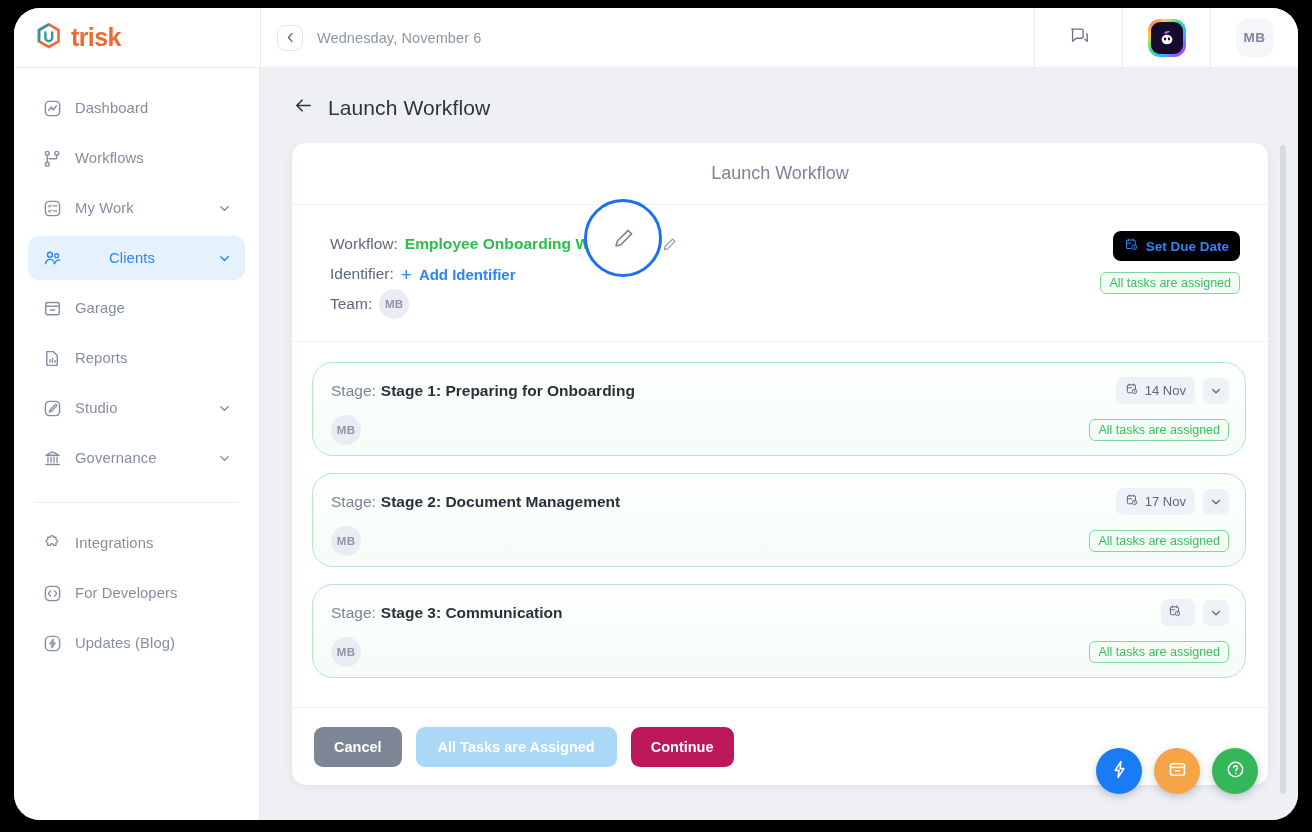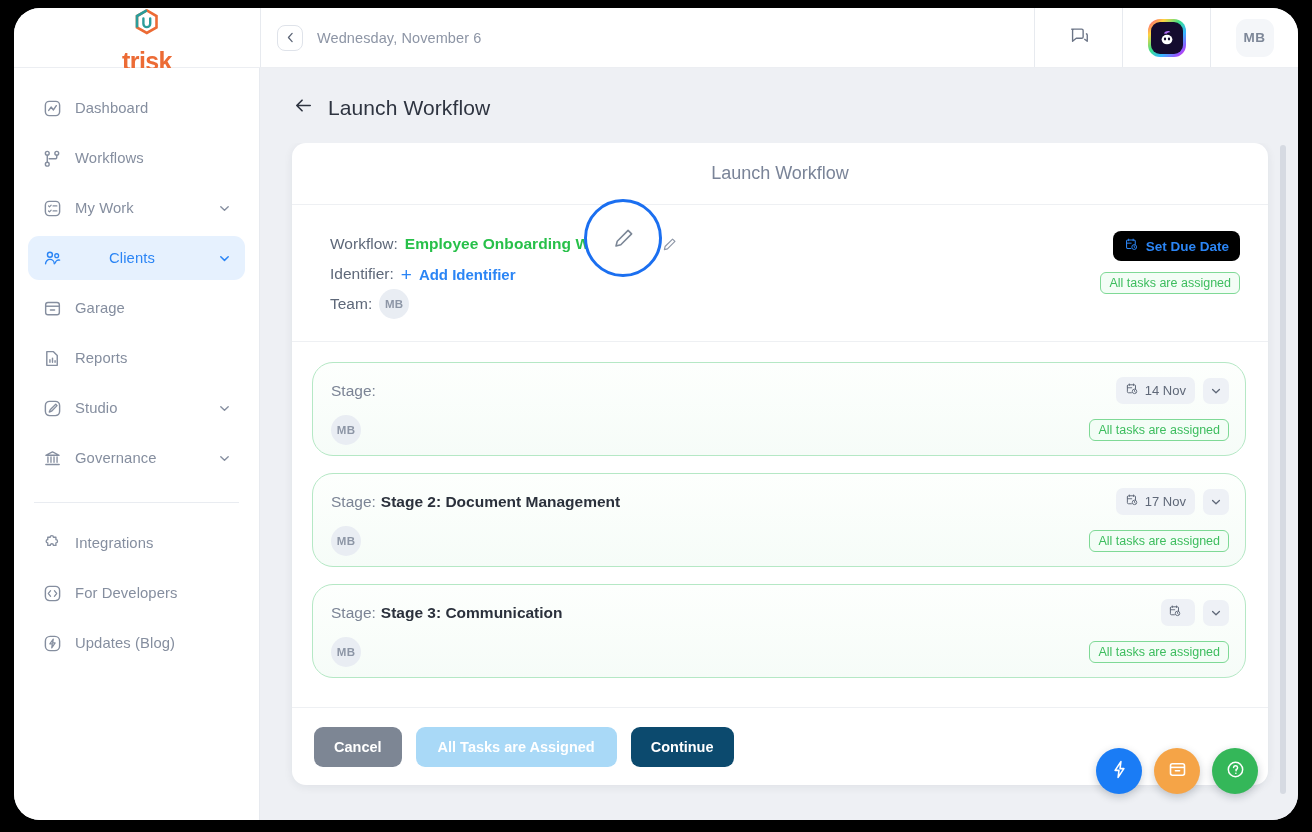--- a/index.html
+++ b/index.html
@@ -30,21 +30,20 @@
     align-items: stretch;
     flex: 0 0 60px;
     border-bottom: 1px solid #eceef2;
   }
   .brand {
     width: 246px;
     display: flex;
     align-items: center;
     padding-left: 20px;
     gap: 7px;
-    flex-direction: column;
   }
   .brand-mark { width: 30px; height: 32px; flex: 0 0 30px; }
   .brand-name {
     font-size: 25px; font-weight: 700; color: #ec6b35;
     letter-spacing: -0.6px;
   }
   .topbar-divider { width: 1px; background: #e7eaef; }
   .back-chip-wrap {
     display: flex; align-items: center; padding: 0 14px 0 16px;
   }
@@ -260,21 +259,21 @@
   }
   .btn {
     border-radius: 9px;
     font-size: 14.5px; font-weight: 700; color: #fff;
     display: flex; align-items: center; justify-content: center;
     height: 40px; padding: 0 20px;
     cursor: pointer;
   }
   #btn-cancel { background: #7d8694; }
   #btn-assigned { background: #a9d9f7; padding: 0 22px; }
-  #btn-continue { background: #0c4a6e; }
+  #btn-continue { background: #be185d; }
 
   
   #fab-row {
     position: absolute;
     right: 40px; bottom: 26px;
     display: flex; gap: 12px;
   }
   .fab {
     width: 46px; height: 46px; border-radius: 50%;
     display: flex; align-items: center; justify-content: center;
@@ -564,20 +563,21 @@
                   <path d="M16.4 4.2 l3.4 3.4 L9.4 18 L4.8 19.2 L6 14.6 Z" fill="none" stroke="currentColor" stroke-width="1.5" stroke-linejoin="round"></path>
                 </svg>
             </div>
           </div>
 
           <div id="stages">
 
             <div class="stage-card">
               <div class="stage-top">
                 <span class="stage-label">Stage:</span>
+                <span class="stage-name">Stage 1: Preparing for Onboarding</span>
                 <span class="stage-actions">
                   <span class="stage-date-btn">
                     <span>
                       <svg viewBox="0 0 20 20" width="14" height="14">
                           <path d="M3.4 5.6 a1.6 1.6 0 0 1 1.6-1.6 h8.4 a1.6 1.6 0 0 1 1.6 1.6 v4" fill="none" stroke="currentColor" stroke-width="1.4" stroke-linecap="round"></path>
                           <path d="M3.4 5.6 v8.2 a1.6 1.6 0 0 0 1.6 1.6 h4.2" fill="none" stroke="currentColor" stroke-width="1.4" stroke-linecap="round"></path>
                           <path d="M3.4 8.2 h6.2 M6.2 2.8 v2.2 M12.2 2.8 v2.2" stroke="currentColor" stroke-width="1.3" stroke-linecap="round"></path>
                           <circle cx="13.6" cy="13.4" r="3.2" fill="none" stroke="currentColor" stroke-width="1.3"></circle>
                           <path d="M13.6 11.8 v1.8 l1.2 0.8" fill="none" stroke="currentColor" stroke-width="1.2" stroke-linecap="round"></path>
                         </svg>

